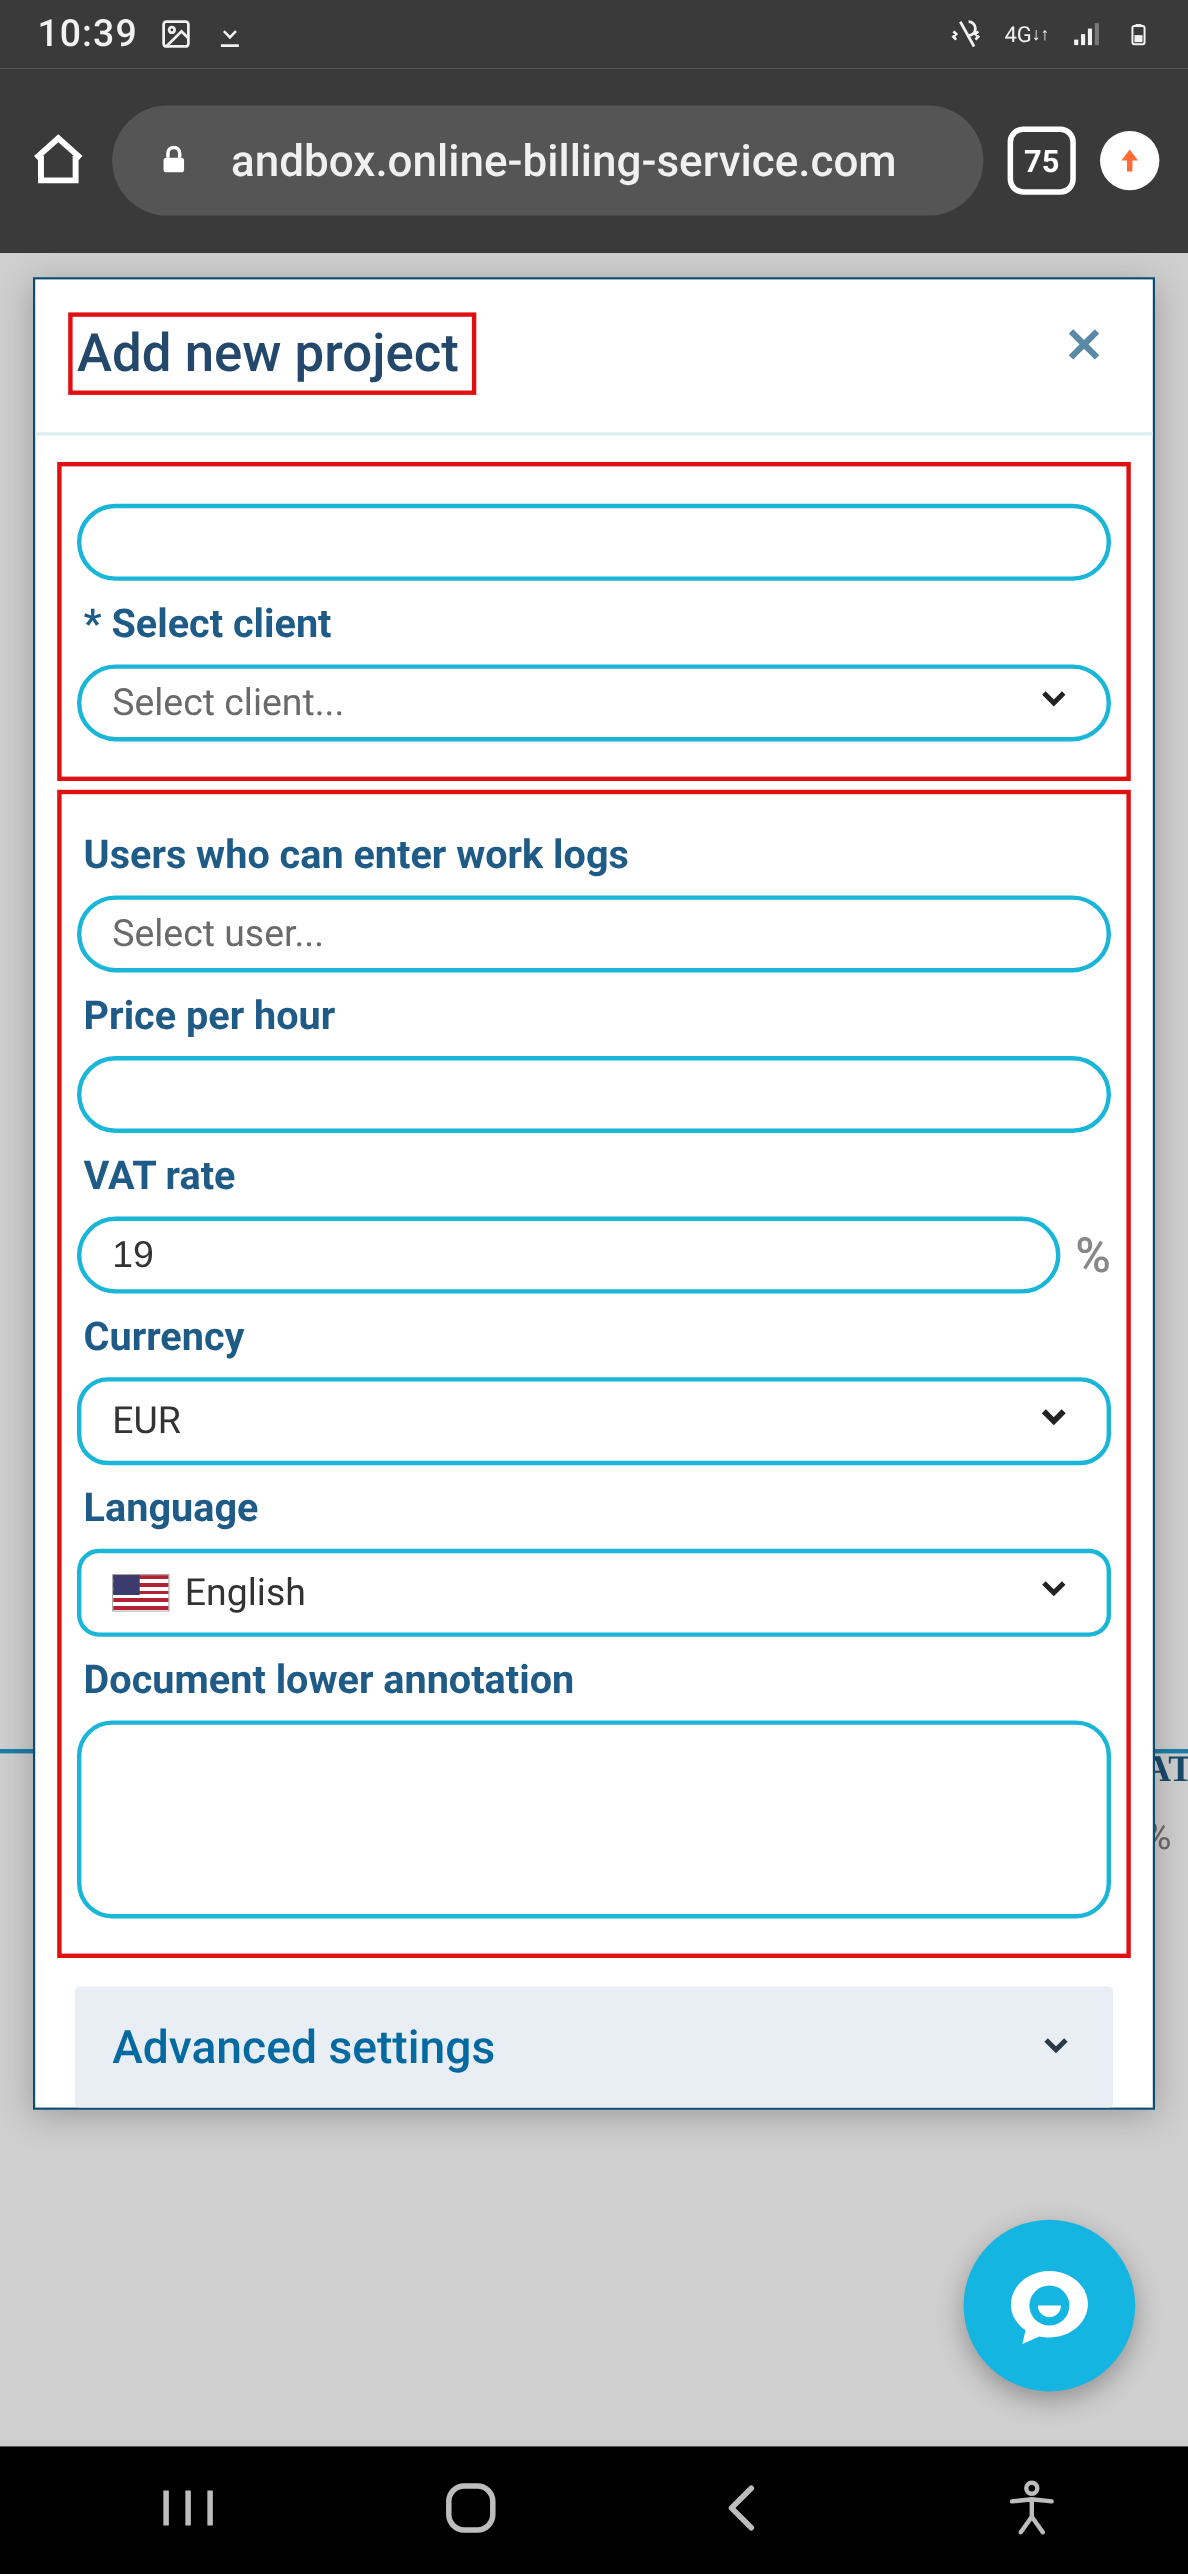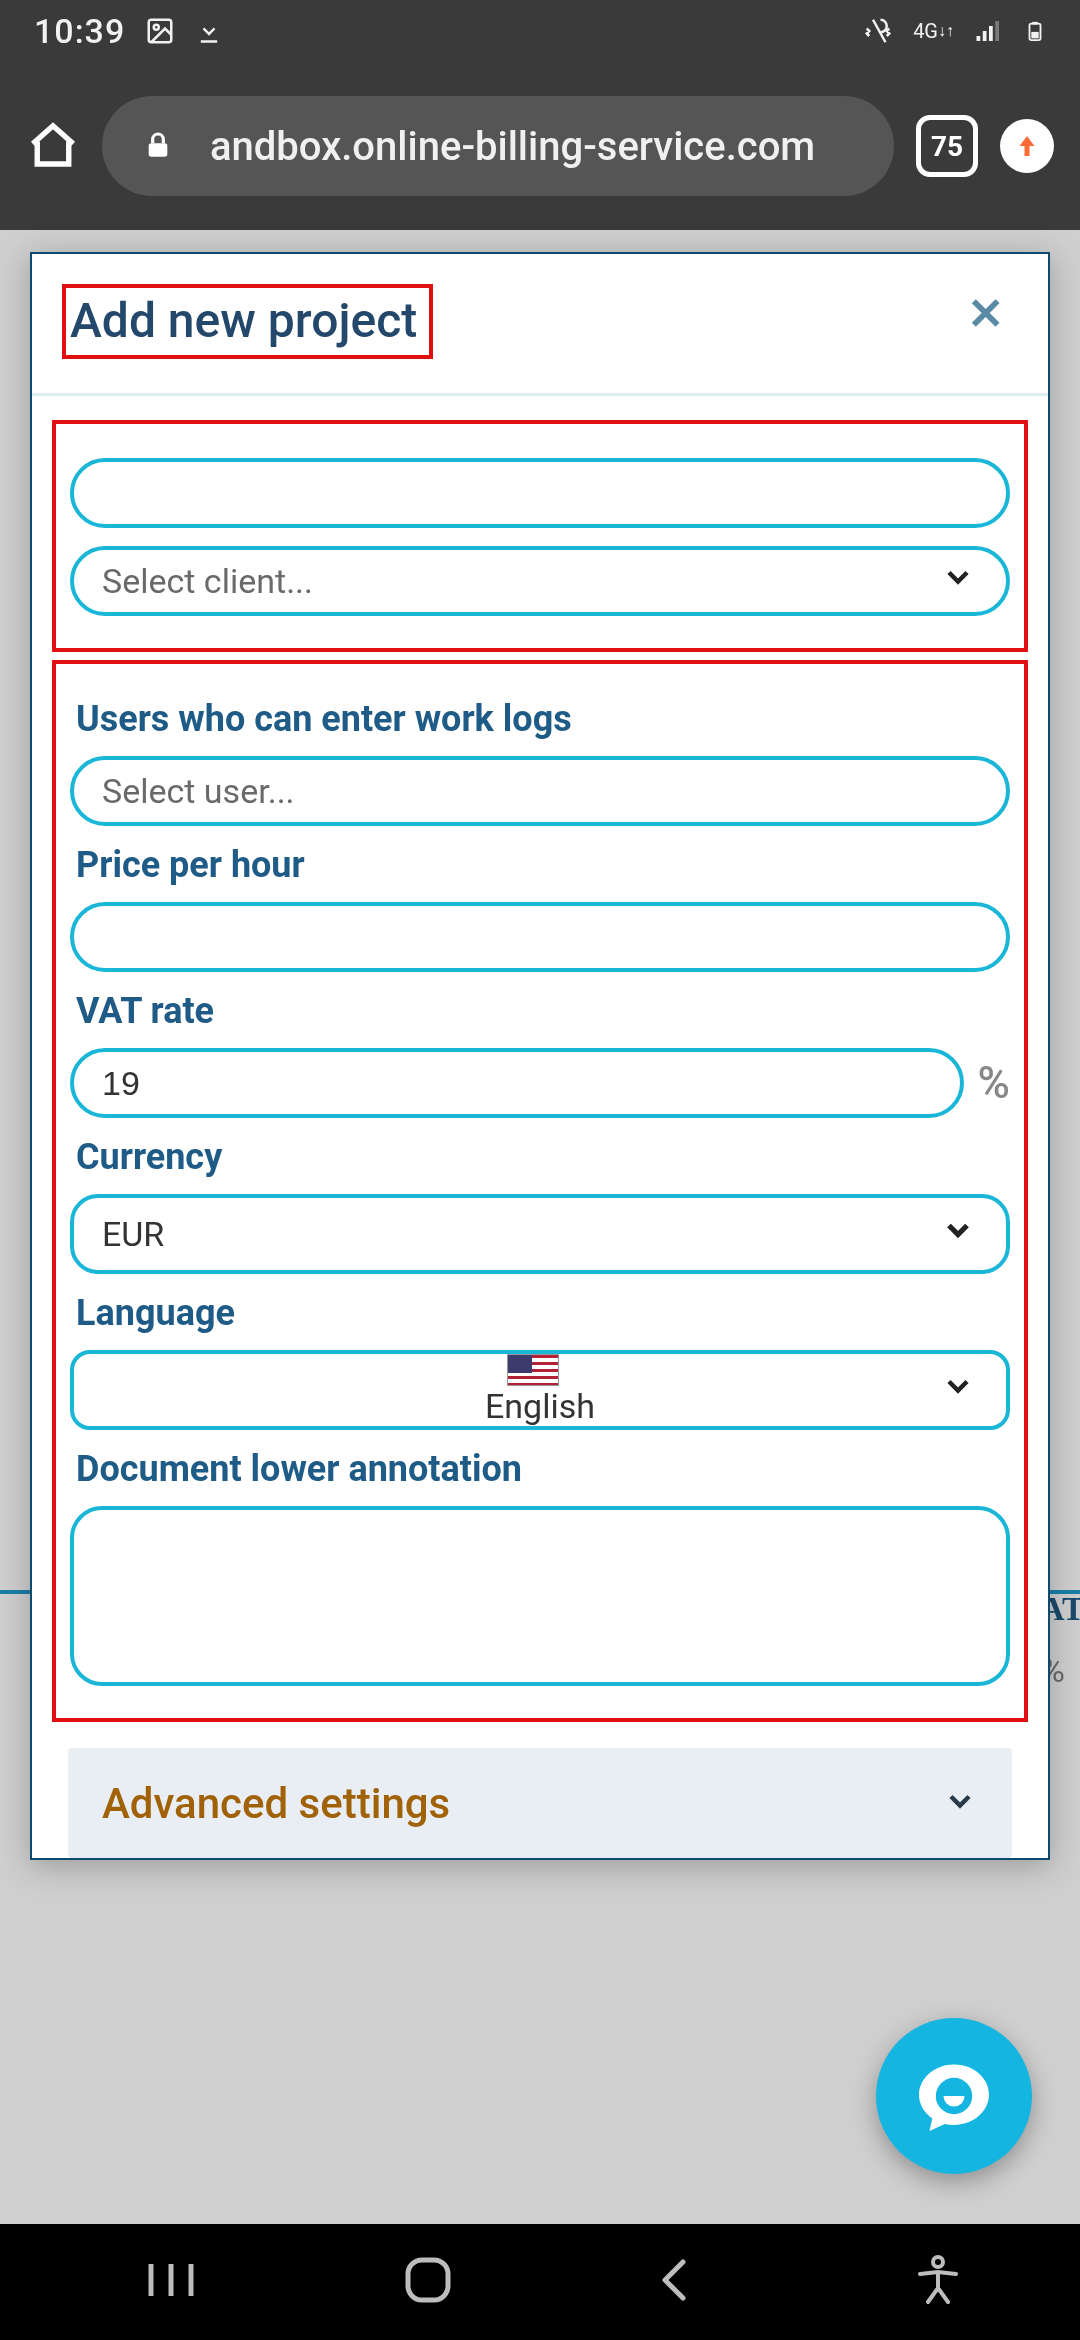--- a/index.html
+++ b/index.html
@@ -43,36 +43,36 @@
   .req::before { content:"* "; color:#1f5b87; }
   .input, .select, .textarea {
     width:100%; border:4px solid #19b6d8; border-radius:48px; height:70px;
     font-size:34px; color:#333; padding:0 28px; background:#fff; outline:none;
     display:flex; align-items:center;
   }
   .input::placeholder, .select .placeholder { color:#6a6a6a; }
   .select { position:relative; justify-content:flex-start; }
   .select .caret { position:absolute; right:30px; top:50%; transform:translateY(-50%); }
   .caret svg { width:36px; height:36px; color:#222; }
-  .select.lang { border-radius:20px; height:80px;flex-direction:column; }
+  .select.lang { border-radius:20px; height:80px; }
   .select.cur { border-radius:28px; height:80px; }
   .select.valtext { color:#333; }
   .flag { width:52px; height:34px; margin-right:14px; background:linear-gradient(#fff,#fff); position:relative; border:1px solid #999;}
   .flag::before { content:""; position:absolute; left:0; top:0; width:24px; height:18px; background:#23386b; }
   .flag .stripes { position:absolute; left:0; top:0; right:0; bottom:0; background:repeating-linear-gradient(#b22234 0 3.5px,#fff 3.5px 7px);}
   .flag .canton { position:absolute; left:0; top:0; width:24px; height:18px; background:#3c3b6e; }
 
   .vat-row { display:flex; align-items:center; gap:14px; }
   .vat-row .input { flex:1; }
   .pct { font-size:44px; color:#888; font-weight:500; }
 
   .textarea { height:180px; border-radius:32px; padding:20px 28px; align-items:flex-start; }
 
   .adv { margin:26px 36px 0 36px; background:#e8eef3; height:110px; border-radius:4px; display:flex; align-items:center; justify-content:space-between; padding:0 34px; }
-  .adv-label { font-size:42px; color:#a16207; font-weight:500; }
+  .adv-label { font-size:42px; color:#0369a1; font-weight:500; }
 
   
   .fab { position:absolute; right:48px; bottom:166px; width:156px; height:156px; border-radius:50%; background:#15b5e2; display:flex; align-items:center; justify-content:center; box-shadow:0 8px 24px rgba(0,0,0,0.3);}
   .fab svg { width:84px; height:84px; color:#fff; }
 
   
   .navbar { position:absolute; left:0; right:0; bottom:0; height:116px; background:#000; display:flex; align-items:center; justify-content:space-around; padding:0 40px;}
   .navbar .nav-ico { color:#bdbdbd; }
 </style>
 </head>
@@ -165,20 +165,21 @@
         <div class="modal-title">Add new project</div>
       </div>
       <div class="modal-close">✕</div>
     </div>
 
     <div class="redbox top">
       <div class="field">
         <input class="input" value="" style="">
       </div>
       <div class="field">
+        <div class="label req">Select client</div>
         <div class="select">
           <span class="placeholder">Select client...</span>
           <span class="caret"><svg viewBox="0 0 24 24" fill="none" stroke="currentColor" stroke-width="3">
                 <path d="M6 9l6 6 6-6"></path>
               </svg></span>
         </div>
       </div>
     </div>
 
     <div class="redbox mid">

